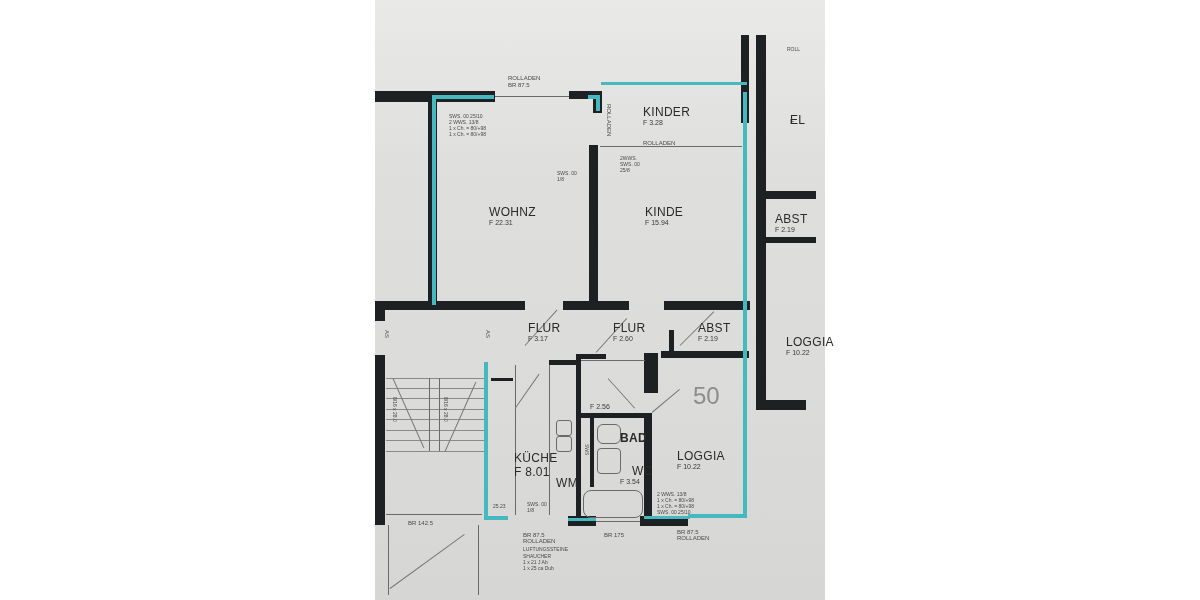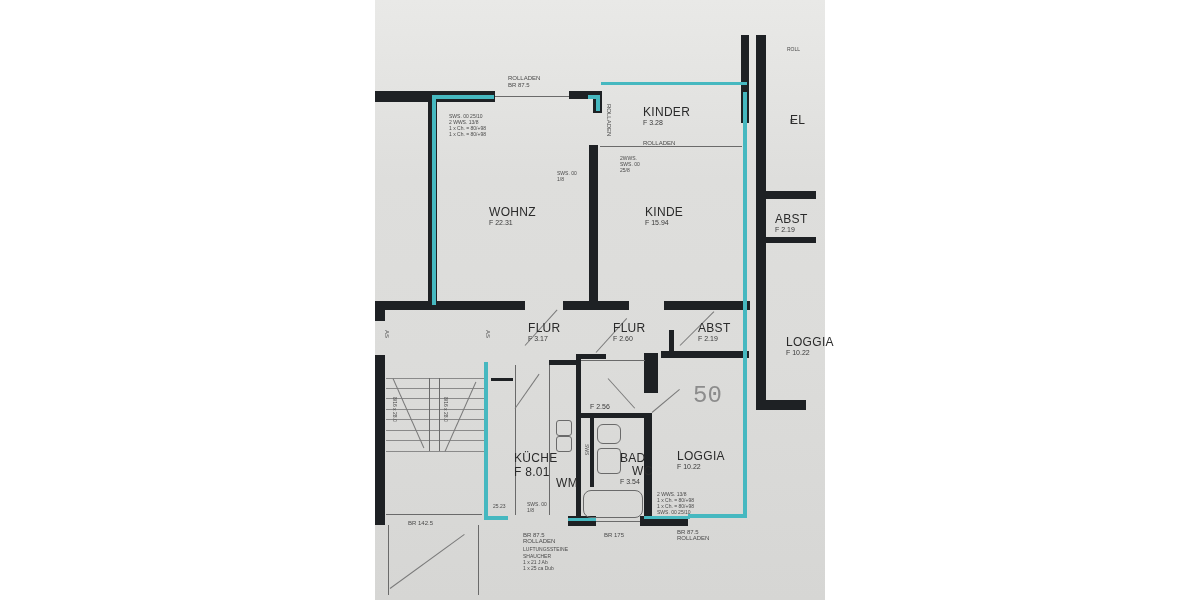--- a/index.html
+++ b/index.html
@@ -143,26 +143,26 @@
   <div class="area" style="left:528px;top:335px;">F 3.17</div>
 
   <div class="label" style="left:613px;top:322px;">FLUR</div>
   <div class="area" style="left:613px;top:335px;">F 2.60</div>
 
   <div class="label" style="left:698px;top:322px;">ABST</div>
   <div class="area" style="left:698px;top:335px;">F 2.19</div>
 
   <div class="area" style="left:590px;top:403px;">F 2.56</div>
 
-  <div class="big50" style="left:693px;top:384px;font-family:Liberation Mono, monospace;">50</div>
+  <div class="big50" style="left:693px;top:384px;">50</div>
 
   <div class="label" style="left:514px;top:452px;">KÜCHE</div>
   <div class="label" style="left:514px;top:466px;text-align:center;">F 8.01</div>
 
-  <div class="label" style="left:620px;top:452px;">BAD</div>
+  <div class="label" style="left:620px;top:432px;font-weight:bold;">BAD</div>
   <div class="label" style="left:632px;top:465px;">WC</div>
   <div class="area" style="left:620px;top:478px;">F 3.54</div>
 
   <div class="label" style="left:556px;top:477px;">WM</div>
 
   <div class="label" style="left:677px;top:450px;">LOGGIA</div>
   <div class="area" style="left:677px;top:463px;">F 10.22</div>
 
   <div class="label" style="left:790px;top:106px;margin-top:8px;">EL</div>
   <div class="area" style="left:790px;top:118px;">F</div>

